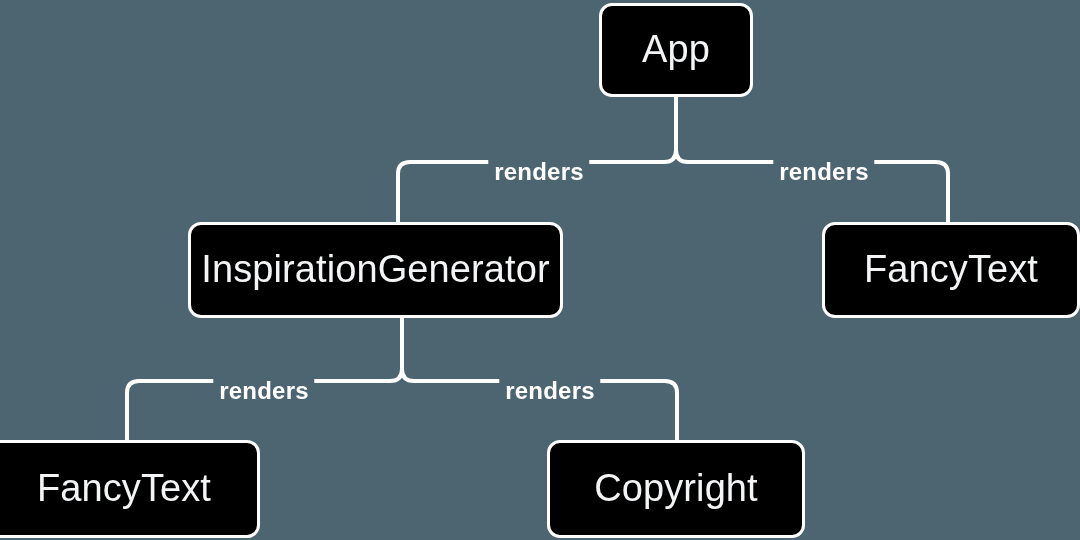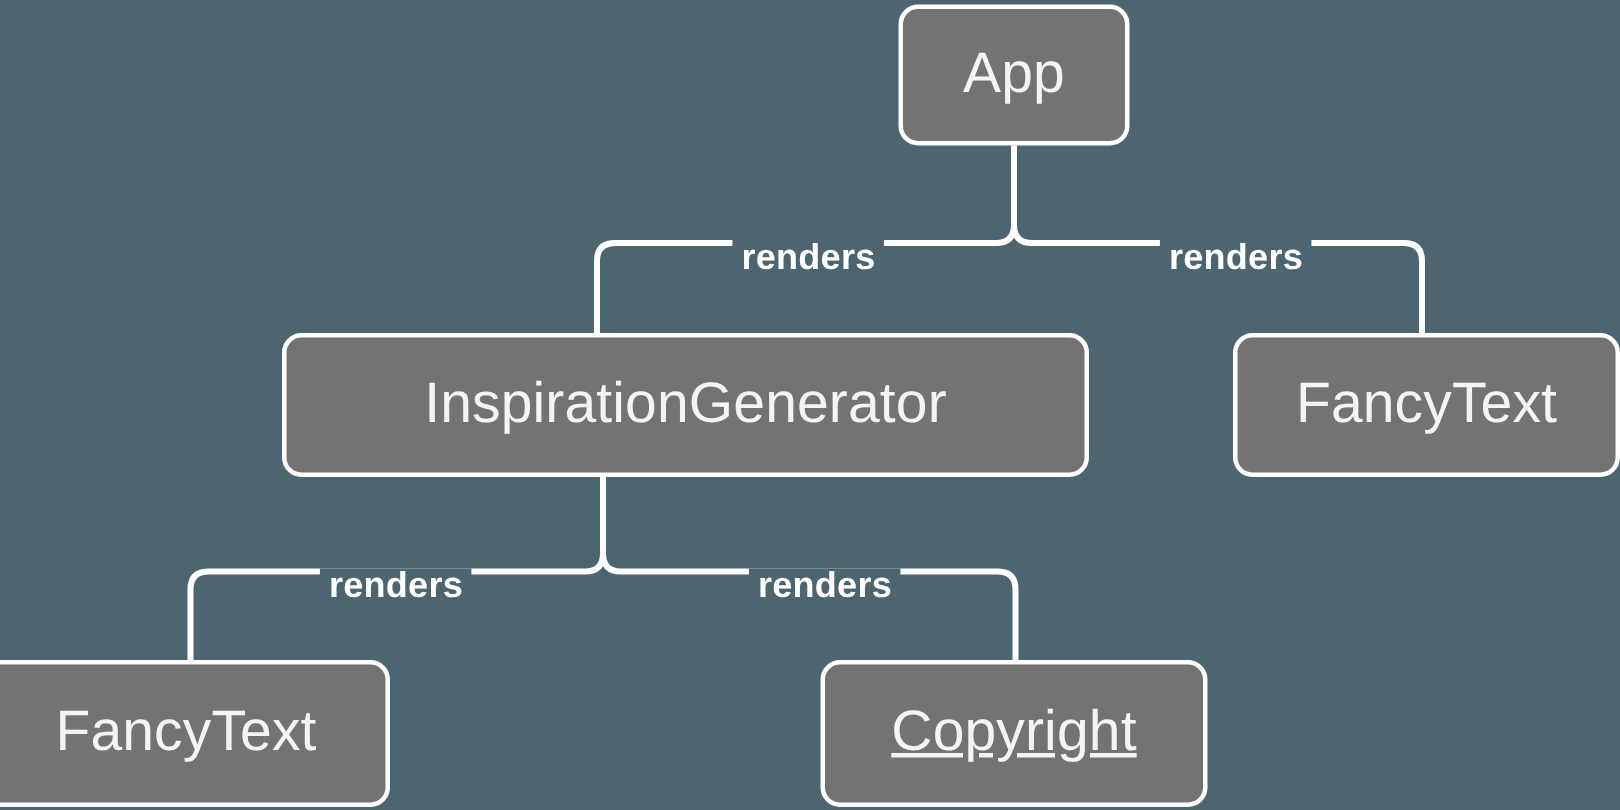--- a/index.html
+++ b/index.html
@@ -21,21 +21,21 @@
   #connector-layer {
     position: absolute;
     left: 0;
     top: 0;
     width: 1080px;
     height: 540px;
   }
   .node-box {
     position: absolute;
     box-sizing: border-box;
-    background: #737373;
+    background: #000000;
     border: 3px solid #ffffff;
     border-radius: 13px;
     display: flex;
     align-items: center;
     justify-content: center;
     color: #f2f4f6;
     font-size: 38px;
     font-weight: 400;
     letter-spacing: 0.1px;
     line-height: 1;
@@ -80,33 +80,33 @@
       <path d="M 390 381 L 139 381 Q 127 381 127 393 L 127 440"></path>
 
       <path d="M 414 381 L 665 381 Q 677 381 677 393 L 677 440"></path>
     </g>
   </svg>
 
   <div class="node-box" style="left:599px; top:3px; width:154px; height:94px;">
     <span class="node-label">App</span>
   </div>
 
-  <div class="node-box" style="left:188px; top:222px; width:538px; height:96px;">
+  <div class="node-box" style="left:188px; top:222px; width:375px; height:96px;">
     <span class="node-label">InspirationGenerator</span>
   </div>
 
   <div class="node-box" style="left:822px; top:222px; width:258px; height:96px;">
     <span class="node-label">FancyText</span>
   </div>
 
   <div class="node-box" style="left:-12px; top:440px; width:272px; height:98px;">
     <span class="node-label">FancyText</span>
   </div>
 
-  <div class="node-box" style="left:547px; top:440px; width:258px; height:98px;text-decoration:underline;">
+  <div class="node-box" style="left:547px; top:440px; width:258px; height:98px;">
     <span class="node-label">Copyright</span>
   </div>
 
   <div class="edge-label" style="left:539px; top:162px;">renders</div>
 
   <div class="edge-label" style="left:824px; top:162px;">renders</div>
 
   <div class="edge-label" style="left:264px; top:381px;">renders</div>
 
   <div class="edge-label" style="left:550px; top:381px;">renders</div>

